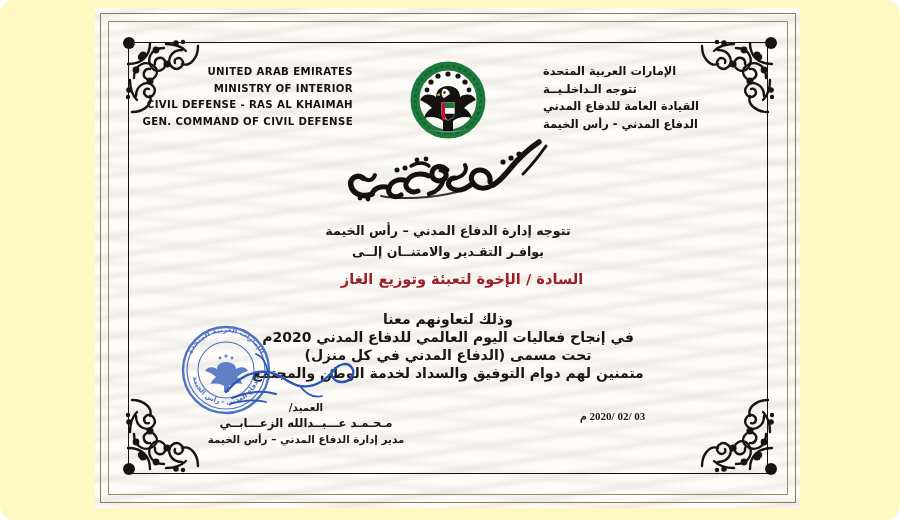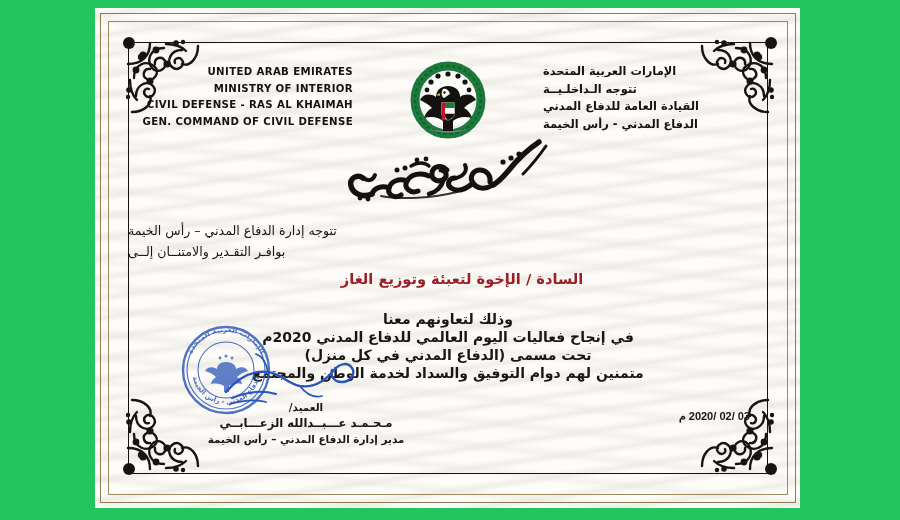--- a/index.html
+++ b/index.html
@@ -10,21 +10,22 @@
     overflow: hidden;
     background: #ffffff;
     font-family: "DejaVu Sans", "Liberation Sans", sans-serif;
   }
 
   
   .scan {
     position: relative;
     width: 900px;
     height: 520px;
-    background: #22c55e;
+    background: #fef9c3;
+    border-radius: 14px;
   }
 
   
   .paper {
     position: absolute;
     left: 95px;
     top: 8px;
     width: 705px;
     height: 500px;
     background-color: #fdfcf9;
@@ -148,24 +149,24 @@
     align-items: center;
     justify-content: center;
   }
 
   
   .body-top {
     position: absolute;
     left: 0; top: 178px;
     width: 640px;
     direction: rtl;
-    text-align: left;
+    text-align: center;
     font-family: "DejaVu Sans", sans-serif;
     font-size: 12.6px;
-    font-weight: 400;
+    font-weight: 700;
     line-height: 21px;
     color: #1a1713;
   }
   .recipient {
     position: absolute;
     left: 0; top: 228px;
     width: 640px;
     direction: rtl;
     text-align: center;
     font-family: "DejaVu Sans", sans-serif;
@@ -201,22 +202,22 @@
   }
   .sign-rank  { font-size: 10.4px; line-height: 15px; }
   .sign-name  { font-size: 11.6px; line-height: 17px; letter-spacing: 0.4px; }
   .sign-role  { font-size: 10.4px; line-height: 15px; }
 
   .date-block {
     position: absolute;
     left: 452px; top: 368px;
     width: 170px;
     direction: rtl;
-    text-align: right;
-    font-family: Liberation Sans, sans-serif;
+    text-align: left;
+    font-family: Liberation Serif, serif;
     font-size: 11px;
     font-weight: 700;
     color: #1a1713;
   }
 
   
   .stamp {
     position: absolute;
     left: 172px; top: 316px;
     width: 108px; height: 108px;

